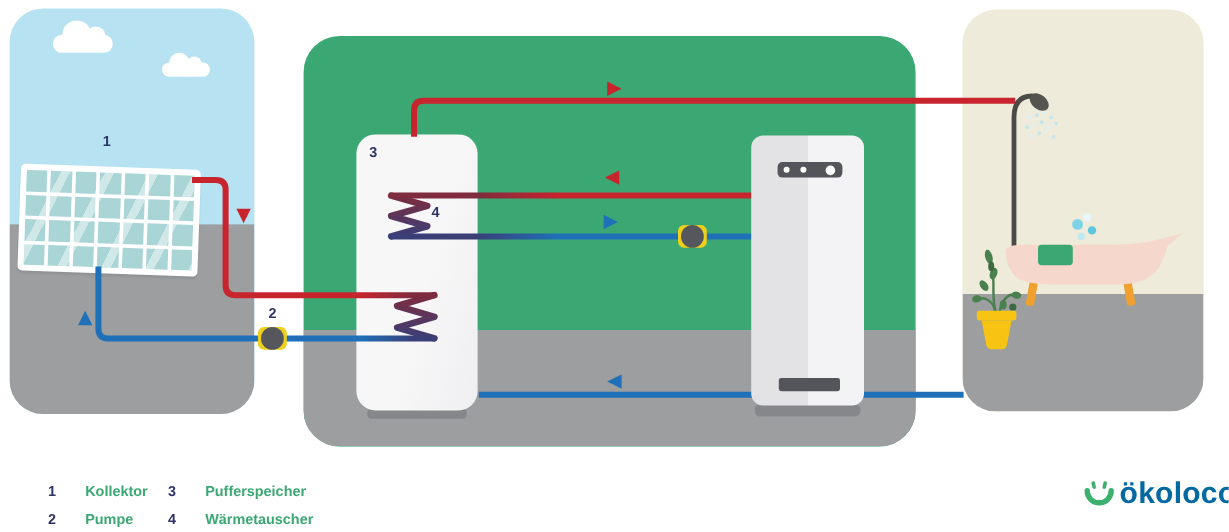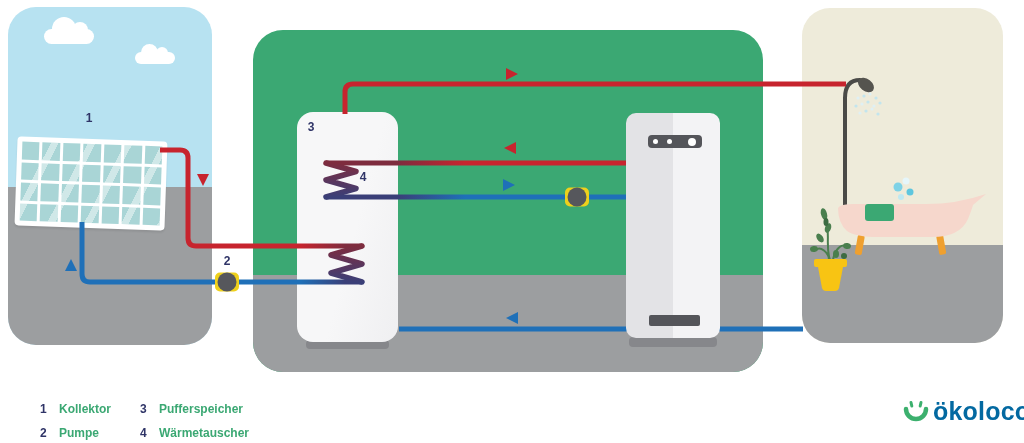--- a/index.html
+++ b/index.html
@@ -44,21 +44,21 @@
   
   .pipes{position:absolute;left:0;top:0;z-index:6;}
   
   .marker{position:absolute;z-index:9;width:14px;text-align:center;font-weight:bold;
           font-size:12px;color:#2F3467;}
   
   .legend{position:absolute;left:40px;top:403px;z-index:2;display:grid;
           grid-template-columns:14px 76px 14px auto;column-gap:5px;row-gap:11px;
           font-size:12px;font-weight:bold;line-height:13px;}
   .lnum{color:#2F3467;}
-  .llbl{color:#3BA873;}
+  .llbl{color:#3BA873;margin-left:12px;}
   
   .logo{position:absolute;left:903px;top:399px;z-index:2;display:flex;align-items:flex-start;}
   .logo-text{font-size:25px;font-weight:bold;color:#0369a1;letter-spacing:0.2px;margin-left:4px;line-height:24px;}
 </style>
 </head>
 <body>
 
 <div class="stage">
 
   <div class="panel panel-left">

